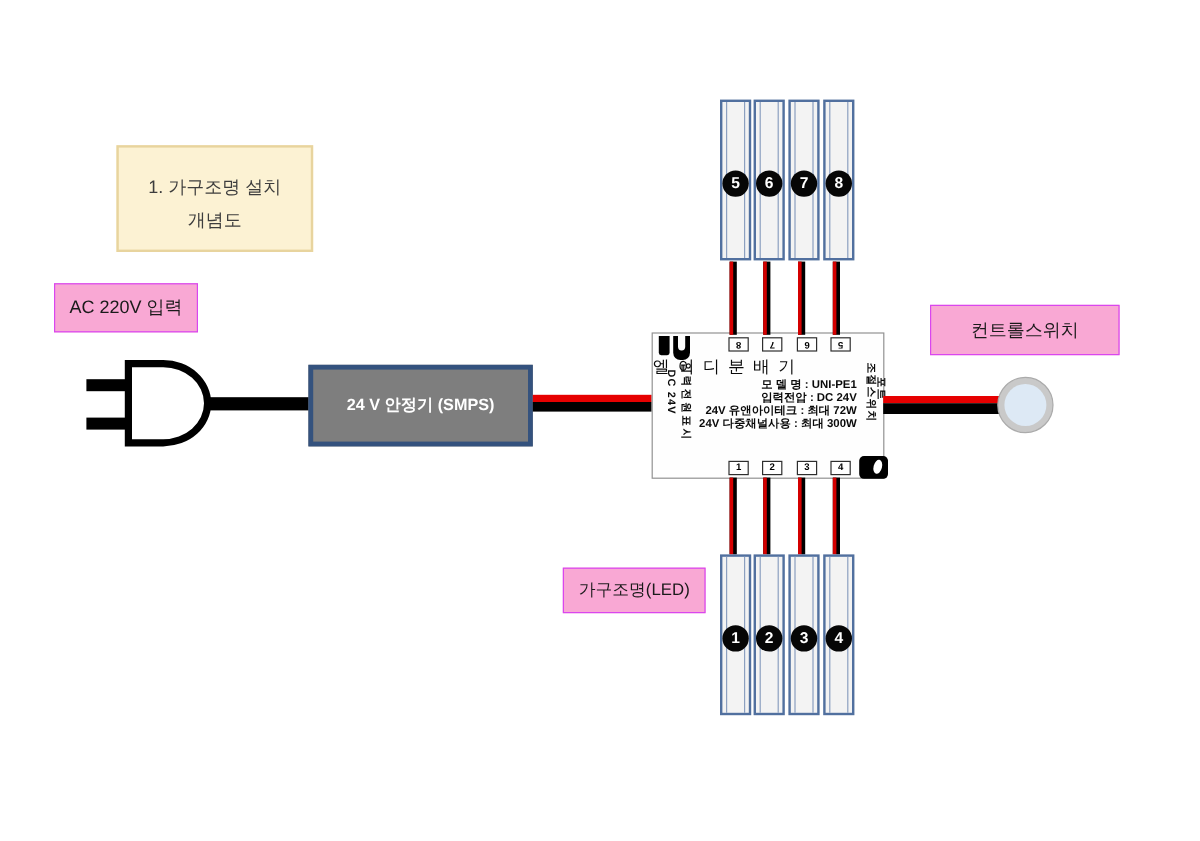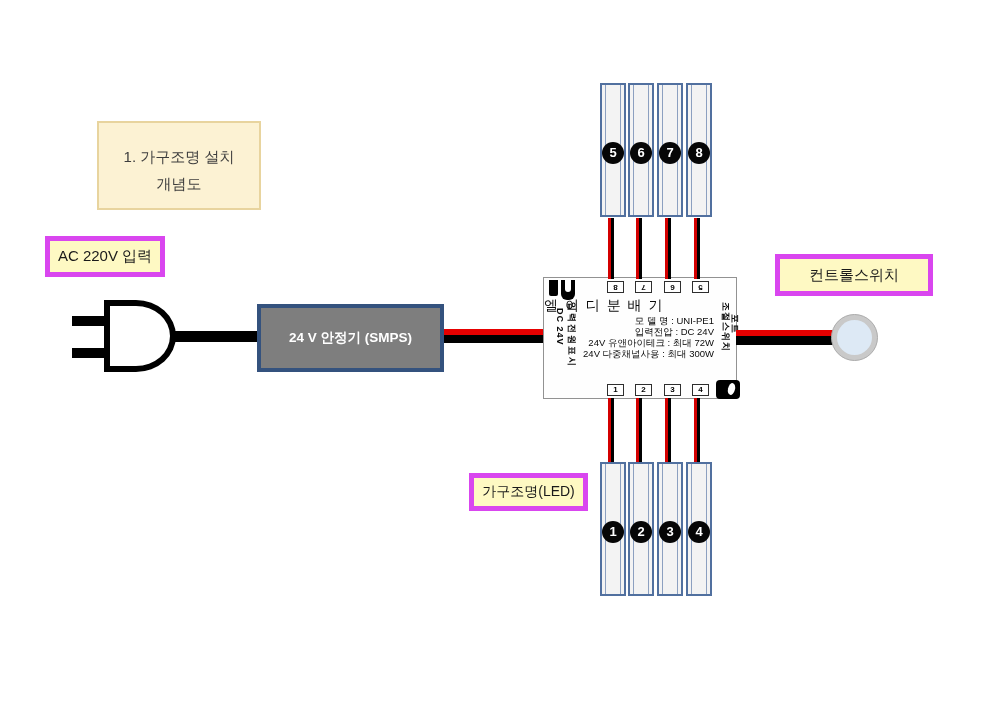--- a/index.html
+++ b/index.html
@@ -14,21 +14,21 @@
   }
   
   .note {
     position: absolute; left: 97px; top: 121px; width: 164px; height: 89px;
     background: #FCF2D3; border: 2px solid #E8D49E;
     text-align: center; padding-top: 20px;
     font-size: 15px; color: #3d3d3d; line-height: 27px;
   }
   
   .label-box {
-    position: absolute; background: #fef9c3; border: 5px solid #d946ef;
+    position: absolute; background: #f9a8d4; border: 1px solid #d946ef;
     display: flex; align-items: center; justify-content: center;
     font-size: 15px; color: #1a1a1a;
   }
   .ac-label   { left: 45px;  top: 236px; width: 120px; height: 41px; }
   .ctrl-label { left: 775px; top: 254px; width: 158px; height: 42px; }
   .led-label  { left: 469px; top: 473px; width: 119px; height: 38px; font-size: 14px; }
   
   .plug-body {
     position: absolute; left: 104px; top: 300px; width: 72px; height: 72px;
     background: #fff; border: 6px solid #000;
@@ -65,21 +65,21 @@
   }
   .port.flip { transform: rotate(180deg); }
   .tp { top: 3px; } .bp { top: 106px; }
   .px0 { left: 63px; } .px1 { left: 91px; } .px2 { left: 120px; } .px3 { left: 148px; }
   .dist-title {
     position: absolute; top: 19px; left: 0; width: 100%; 
     font-size: 14px; font-weight: normal; letter-spacing: 1.5px; color: #0a0a0a;
   }
   .dist-specs {
     position: absolute; top: 37px; left: 8px; width: 162px;
-    text-align: right; font-size: 9.5px; font-weight: normal; line-height: 11px; color: #0a0a0a;
+    text-align: right; font-size: 9.5px; font-weight: bold; line-height: 11px; color: #0a0a0a;
   }
   .dist-maker {
     position: absolute; top: 84px; left: 0; width: 178px;
     text-align: center; font-size: 10px; font-weight: bold; line-height: 10.5px; color: #0a0a0a;
   }
   .vtext {
     position: absolute; transform: rotate(90deg); transform-origin: 0 0;
     white-space: nowrap; font-size: 9px; font-weight: bold; color: #0a0a0a;
   }
   .v-in  { left: 34px;  top: 24px; letter-spacing: 2px; }

